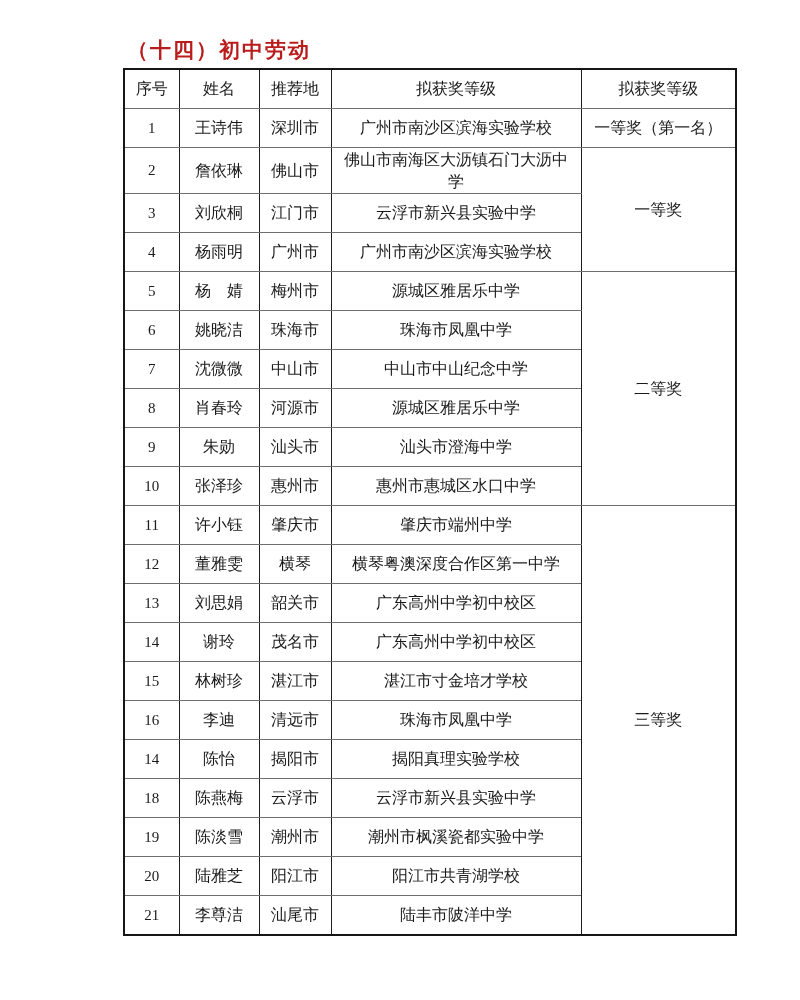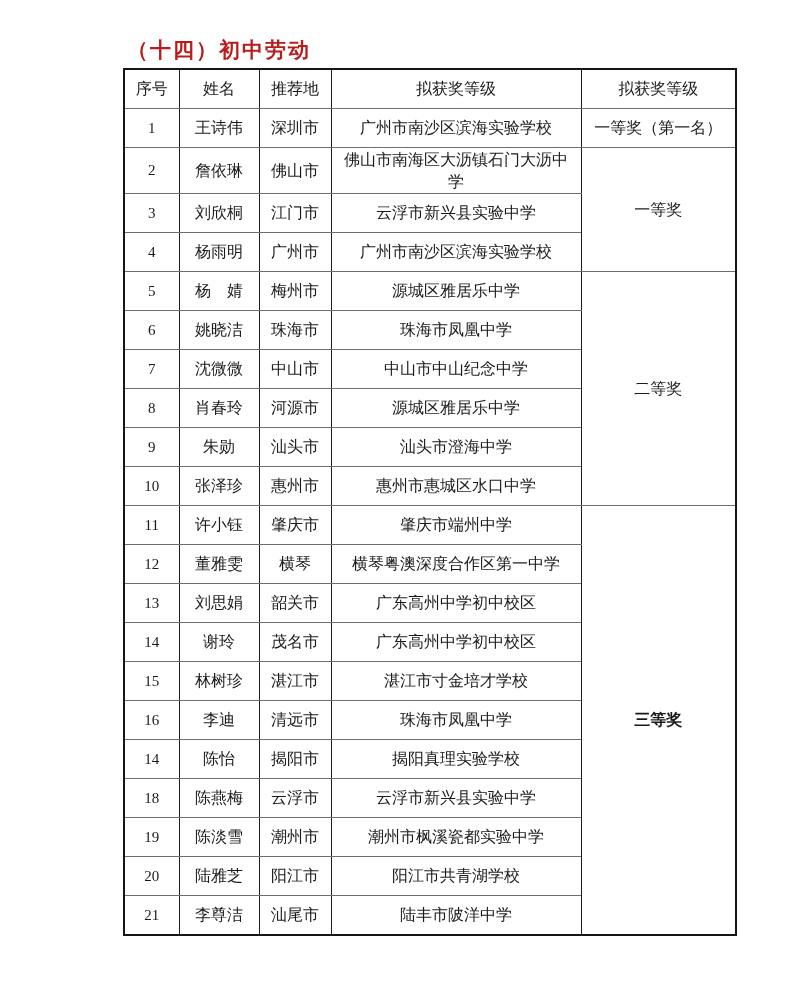--- a/index.html
+++ b/index.html
@@ -41,21 +41,21 @@
     font-weight:normal;
     line-height:1.35;
     color:#1a1a1a;
     overflow:hidden;
   }
   .award-table col.c-no{width:55px;}
   .award-table col.c-name{width:80px;}
   .award-table col.c-place{width:72px;}
   .award-table col.c-unit{width:250px;}
   .award-table col.c-award{width:155px;}
-  .award-table td.light-top{border-top-color:#cdcdcd;font-weight:bold;}
+  .award-table td.light-top{border-top-color:#cdcdcd;}
   .award-table td.num{font-size:15px;}
 </style>
 </head>
 <body>
 
 <div class="page">
 
   <div class="doc-title">（十四）初中劳动</div>
 
   <table class="award-table">

